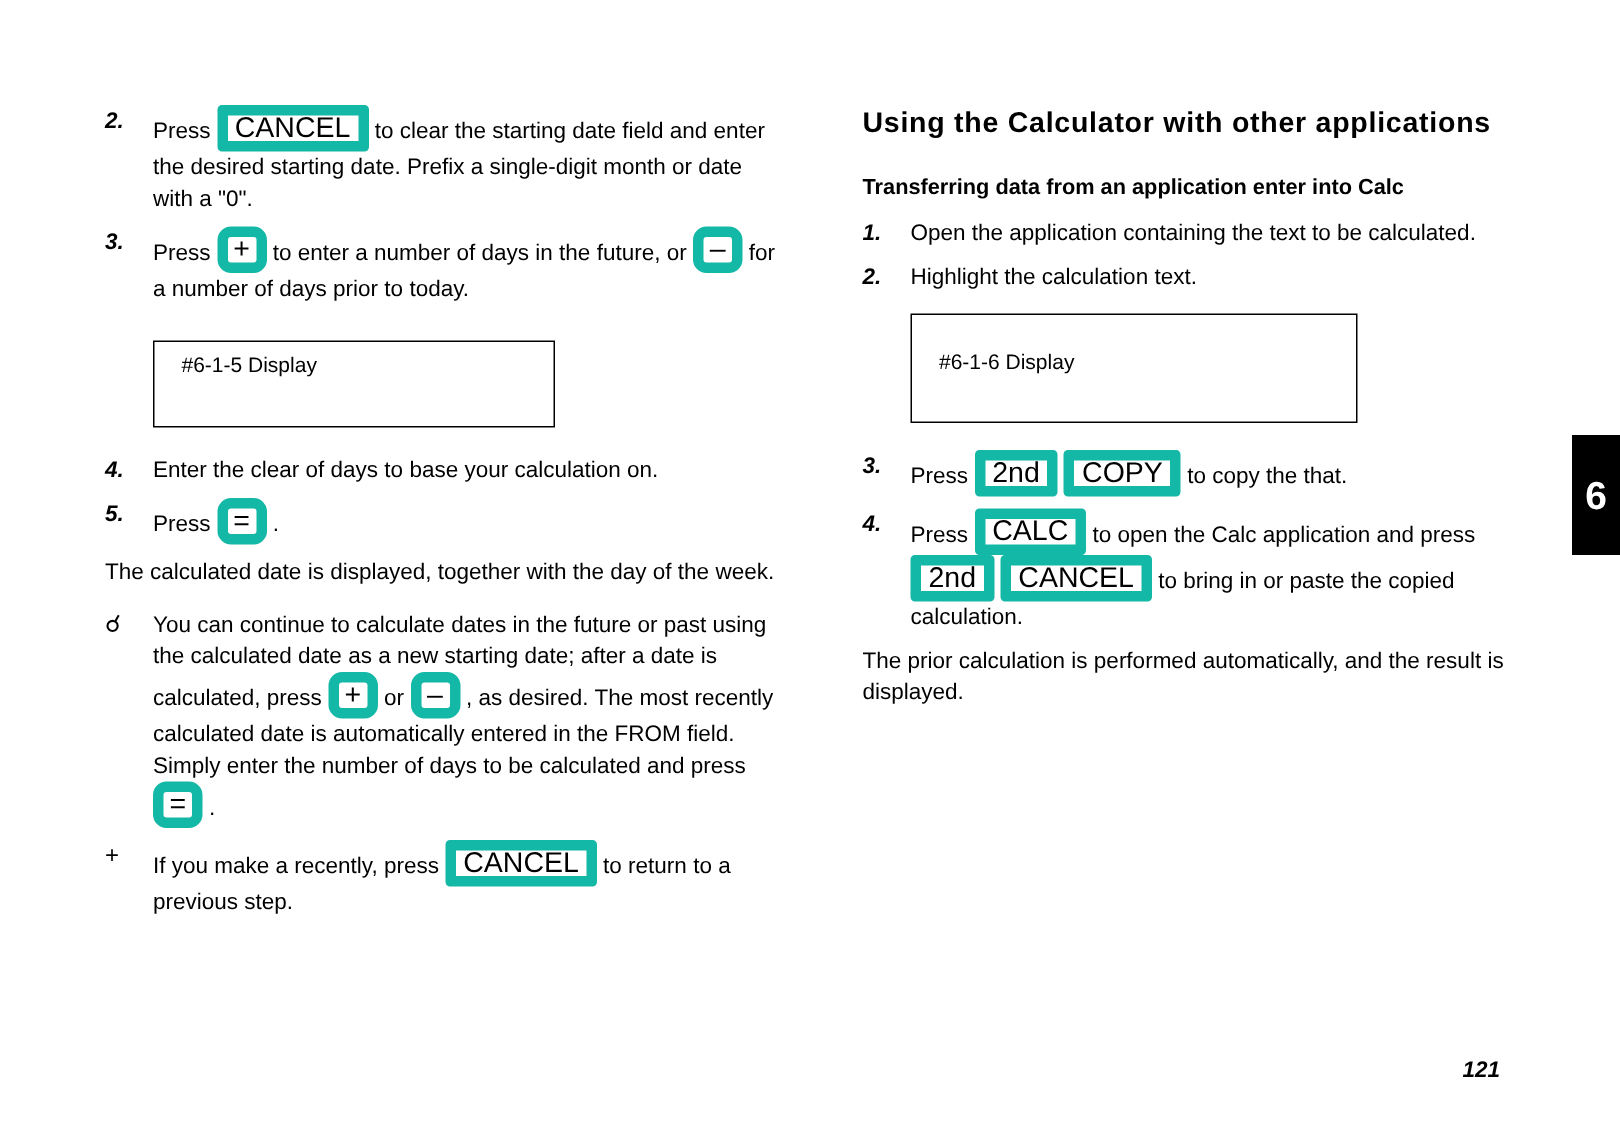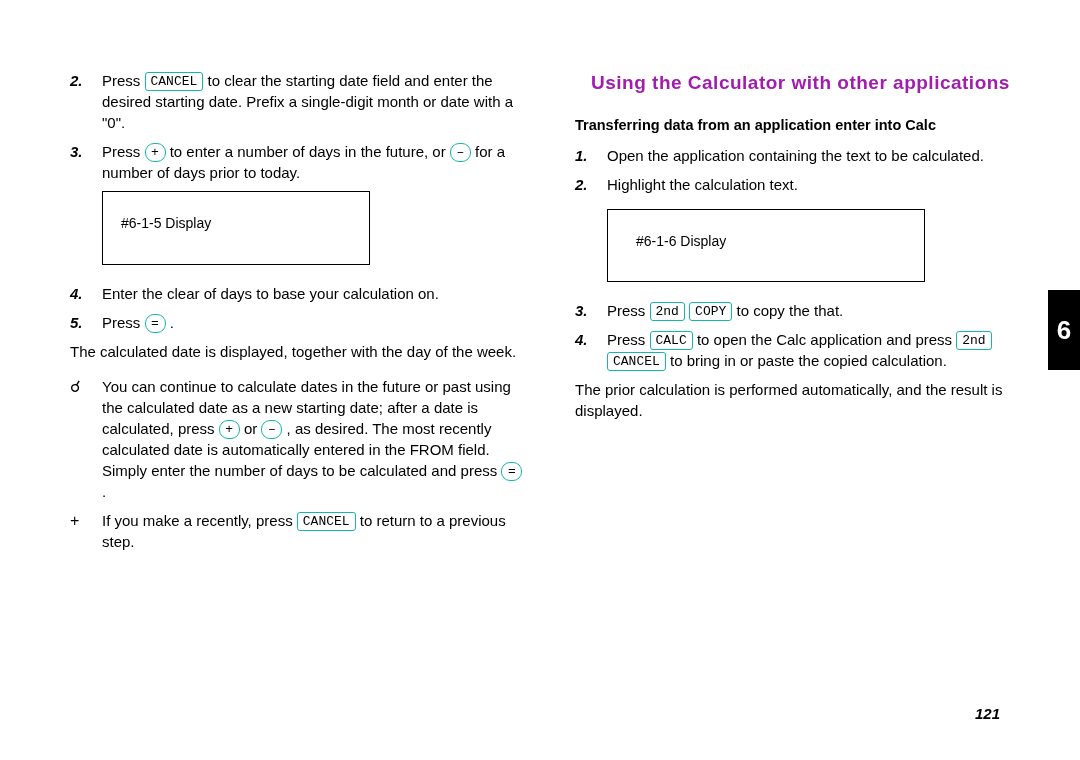--- a/index.html
+++ b/index.html
@@ -2,27 +2,27 @@
 <html><head>
 <meta charset="utf-8">
 <style>
   html,body{margin:0;padding:0;background:#fff}
   body{width:1080px;height:760px;font-family:Arial,Helvetica,sans-serif;font-size:15px;color:#000;position:relative;line-height:1.4}
   .page{display:flex;padding:70px 50px 40px 70px;gap:50px}
   .col{flex:1;min-width:0}
   .row{display:flex;margin-bottom:8px}
   .num{flex:0 0 32px;font-weight:bold;font-style:italic}
   .body{flex:1}
-  .keycap{display:inline-block;border:1px solid #14b8a6;border-radius:3px;padding:0 5px;font-size:13px;line-height:17px;vertical-align:1px;font-family:Liberation Mono, monospace}
+  .keycap{display:inline-block;border:7px solid #14b8a6;border-radius:3px;padding:0 5px;font-size:19px;line-height:17px;vertical-align:1px;font-family:Liberation Sans, sans-serif}
   .keycap.round{border-radius:9px;padding:0 4px;min-width:11px;text-align:center}
-  .display-box{border:1px solid #000;padding:22px 18px 30px;margin:8px 0 18px 32px;width:230px;font-size:14px}
-  .display-box2{border:1px solid #000;padding:22px 28px 30px;margin:14px 0 18px 32px;width:260px;font-size:14px}
+  .display-box{border:1px solid #000;padding:6px 18px 30px;margin:24px 0 18px 32px;width:230px;font-size:14px}
+  .display-box2{border:1px solid #000;padding:22px 18px 30px;margin:14px 0 18px 32px;width:260px;font-size:14px}
   .para{margin:8px 0 14px 0}
   .tip-icon{flex:0 0 32px;text-align:left;font-size:16px}
-  .section-title{color:#a21caf;font-size:19px;font-weight:bold;margin:0 0 14px 16px;letter-spacing:.5px}
+  .section-title{color:#000000;font-size:19px;font-weight:bold;margin:0 0 14px 0;letter-spacing:.5px}
   .sub-title{font-weight:bold;margin:18px 0 10px 0;font-size:14.5px}
   .pagefoot{text-align:right;padding-right:80px;font-style:italic;font-weight:bold;font-size:15px;position:absolute;bottom:36px;right:0;width:100%}
   .thumb-tab{position:absolute;right:0;top:290px;width:32px;height:80px;background:#000;color:#fff;font-size:26px;font-weight:bold;display:flex;align-items:center;justify-content:center}
   b{font-weight:bold}
 </style>
 </head>
 <body>
 
 <div class="page">
 

